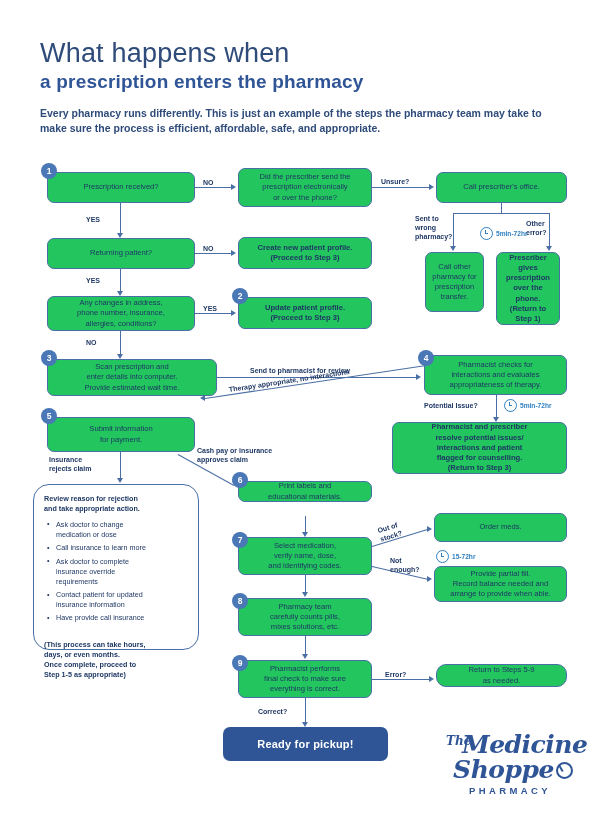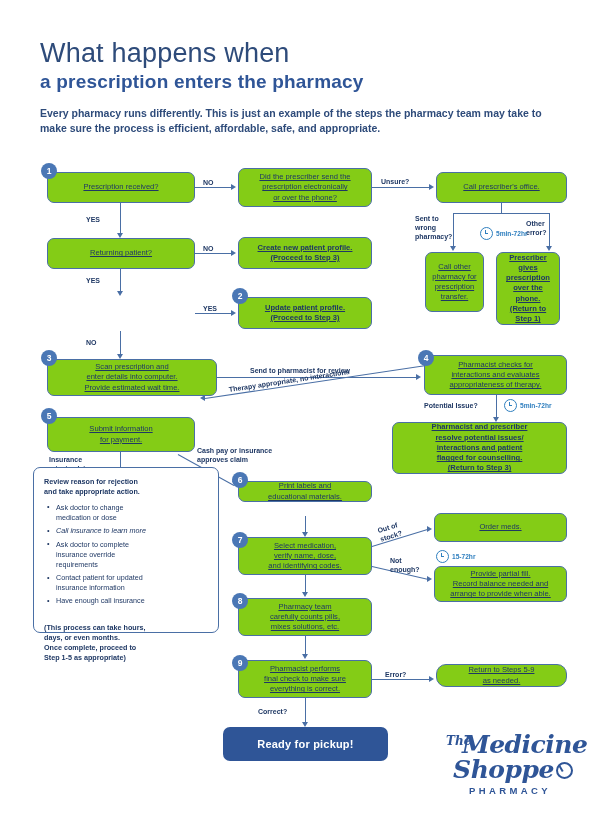--- a/index.html
+++ b/index.html
@@ -50,30 +50,29 @@
     color: #2e4b7a;
     line-height: 1.42;
     width: 528px;
   }
   
   .box {
     position: absolute;
     box-sizing: border-box;
     border: 1px solid #4a6fa5;
     border-radius: 7px;
-    background: #84cc16;
+    background: #22c55e;
     color: #1f3864;
     font-size: 7.6px;
     line-height: 1.35;
     display: flex;
     align-items: center;
     justify-content: center;
     text-align: center;
     padding: 4px 6px;
-    text-decoration: underline;
   }
   .box .inner {
     width: 100%;
     white-space: pre-line;
   }
   .box.bold .inner {
     font-weight: 700;
   }
   .step-num {
     position: absolute;
@@ -349,20 +348,25 @@
 over the
 phone.
 (Return to
 Step 1)</div>
   </div>
 
   <div class="conn v" style="left:120px; top:269px; height:22px;"></div>
   <div class="arrow down" style="left:116.5px; top:291px;"></div>
   <div class="label" style="left:86px; top:276px;">YES</div>
 
+  <div class="box" style="left:47px; top:296px; width:148px; height:35px;">
+    <div class="inner">Any changes in address,
+phone number, insurance,
+allergies, conditions?</div>
+  </div>
 
   <div class="conn h" style="left:195px; top:313px; width:36px;"></div>
   <div class="arrow right" style="left:231px; top:309.5px;"></div>
   <div class="label" style="left:203px; top:304px;">YES</div>
 
   <div class="step-num" style="left:232px; top:288px;">2</div>
   <div class="box bold" style="left:238px; top:297px; width:134px; height:32px;">
     <div class="inner">Update patient profile.
 (Proceed to Step 3)</div>
   </div>
@@ -419,33 +423,33 @@
   <div class="conn v" style="left:120px; top:452px; height:26px;"></div>
   <div class="arrow down" style="left:116.5px; top:478px;"></div>
   <div class="label" style="left:49px; top:455px;">Insurance
 rejects claim</div>
 
   <div class="conn" style="left:178px; top:454px; width:64px; height:1px; transform: rotate(29deg); transform-origin: left center;"></div>
   <div class="arrow down" style="left:231.5px; top:481px;"></div>
   <div class="label" style="left:197px; top:446px;">Cash pay or insurance
 approves claim</div>
 
-  <div class="panel" style="left:33px; top:467px; width:186px; height:166px;">
+  <div class="panel" style="left:33px; top:484px; width:166px; height:166px;border-radius:16px;">
     <div class="p-title" style="white-space:pre-line;">Review reason for rejection
 and take appropriate action.</div>
     <ul>
       <li style="white-space:pre-line;">Ask doctor to change
 medication or dose</li>
-      <li style="white-space:pre-line;font-style:italic;">Call insurance to learn more</li>
+      <li style="white-space:pre-line;">Call insurance to learn more</li>
       <li style="white-space:pre-line;">Ask doctor to complete
 insurance override
 requirements</li>
       <li style="white-space:pre-line;">Contact patient for updated
 insurance information</li>
-      <li style="white-space:pre-line;">Have enough call insurance</li>
+      <li style="white-space:pre-line;">Have provide call insurance</li>
     </ul>
     <div class="p-foot">(This process can take hours,
 days, or even months.
 Once complete, proceed to
 Step 1-5 as appropriate)</div>
   </div>
 
   <div class="step-num" style="left:232px; top:472px;">6</div>
   <div class="box" style="left:238px; top:481px; width:134px; height:21px;">
     <div class="inner">Print labels and

